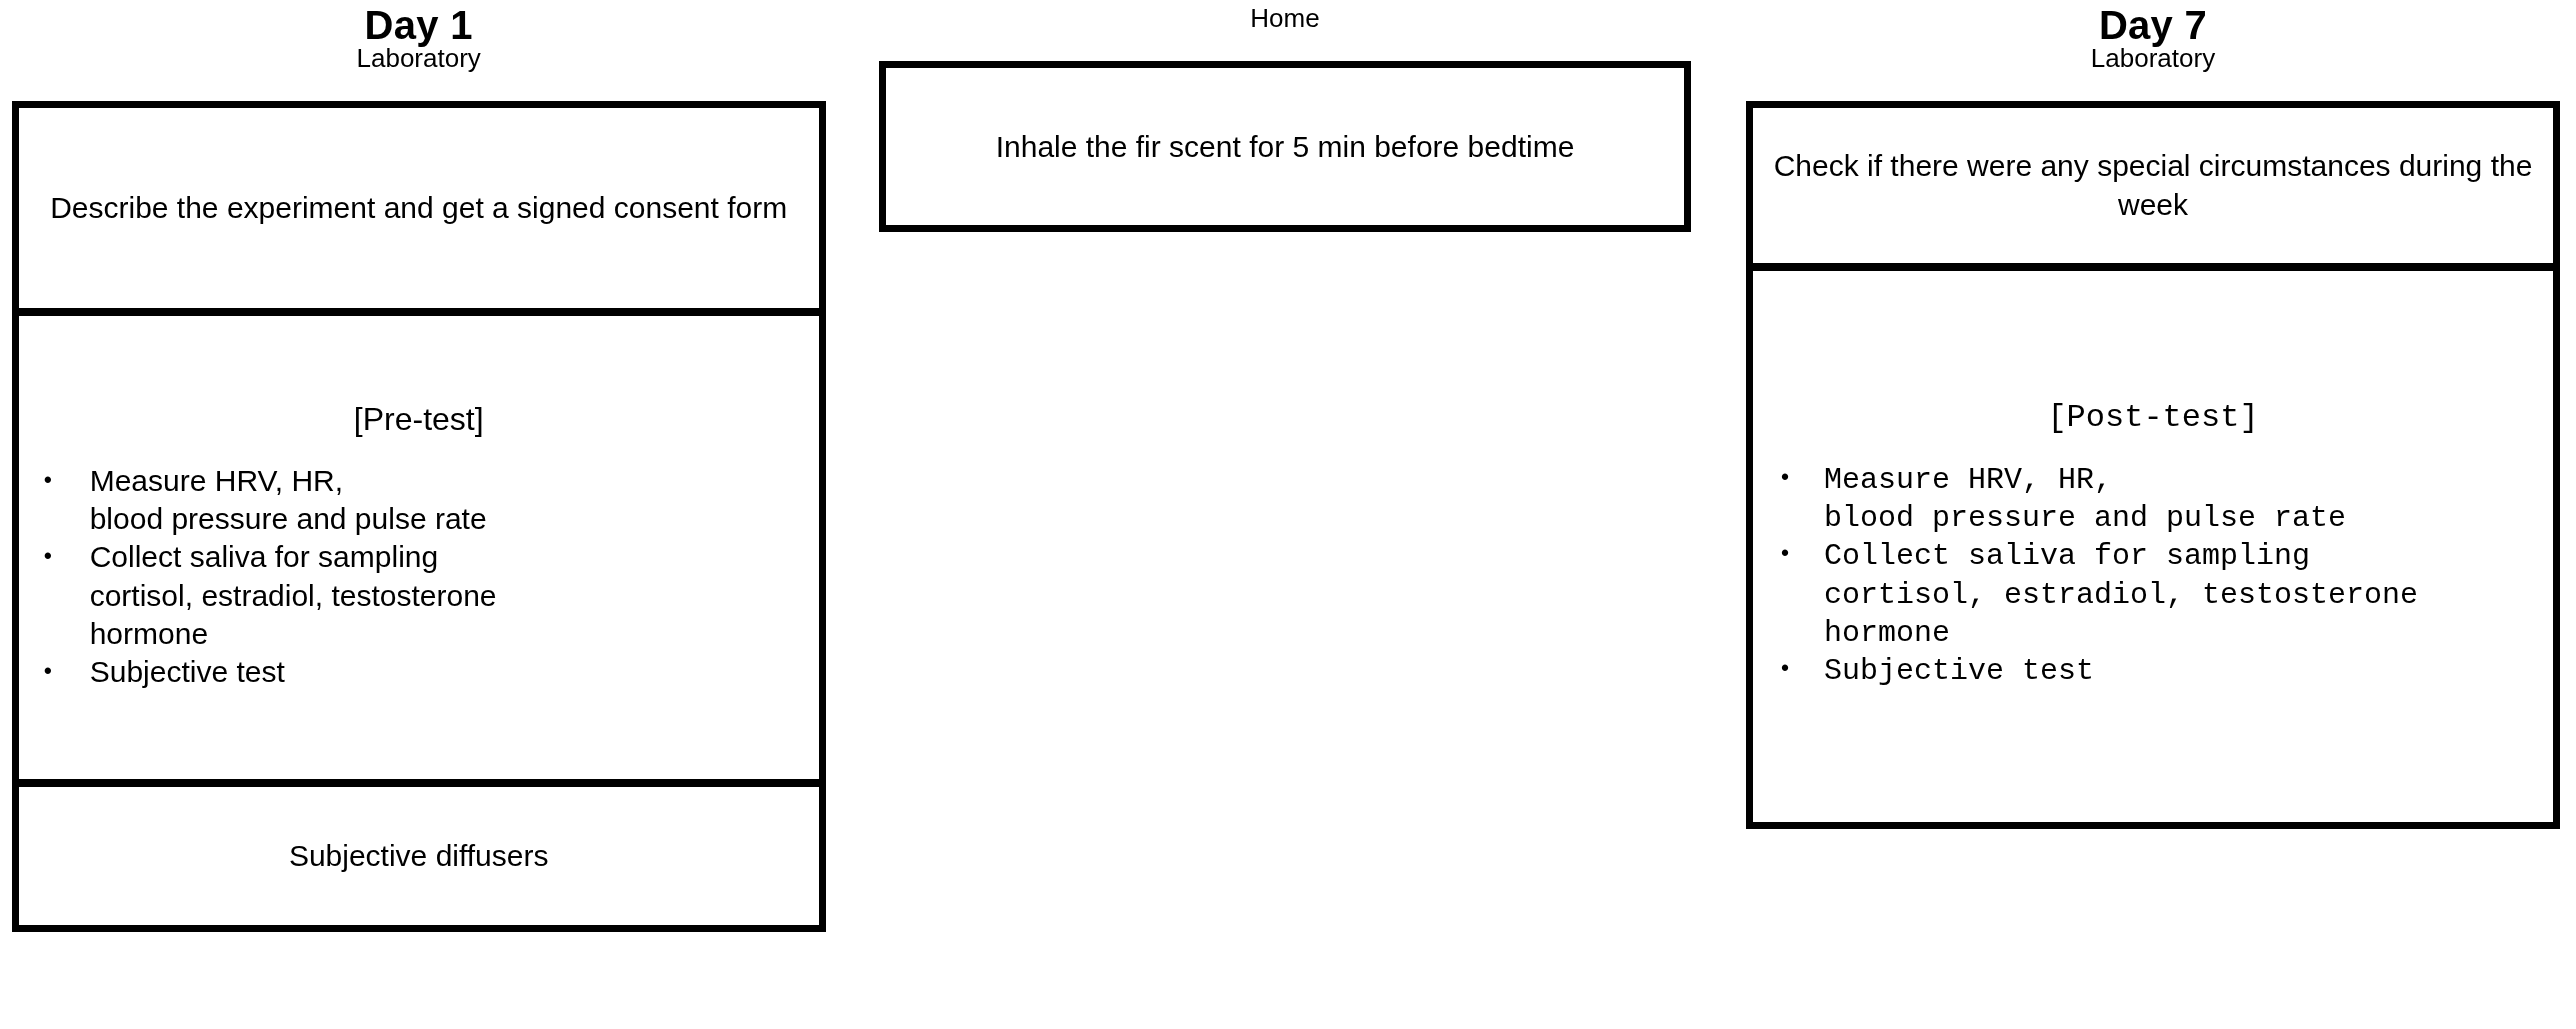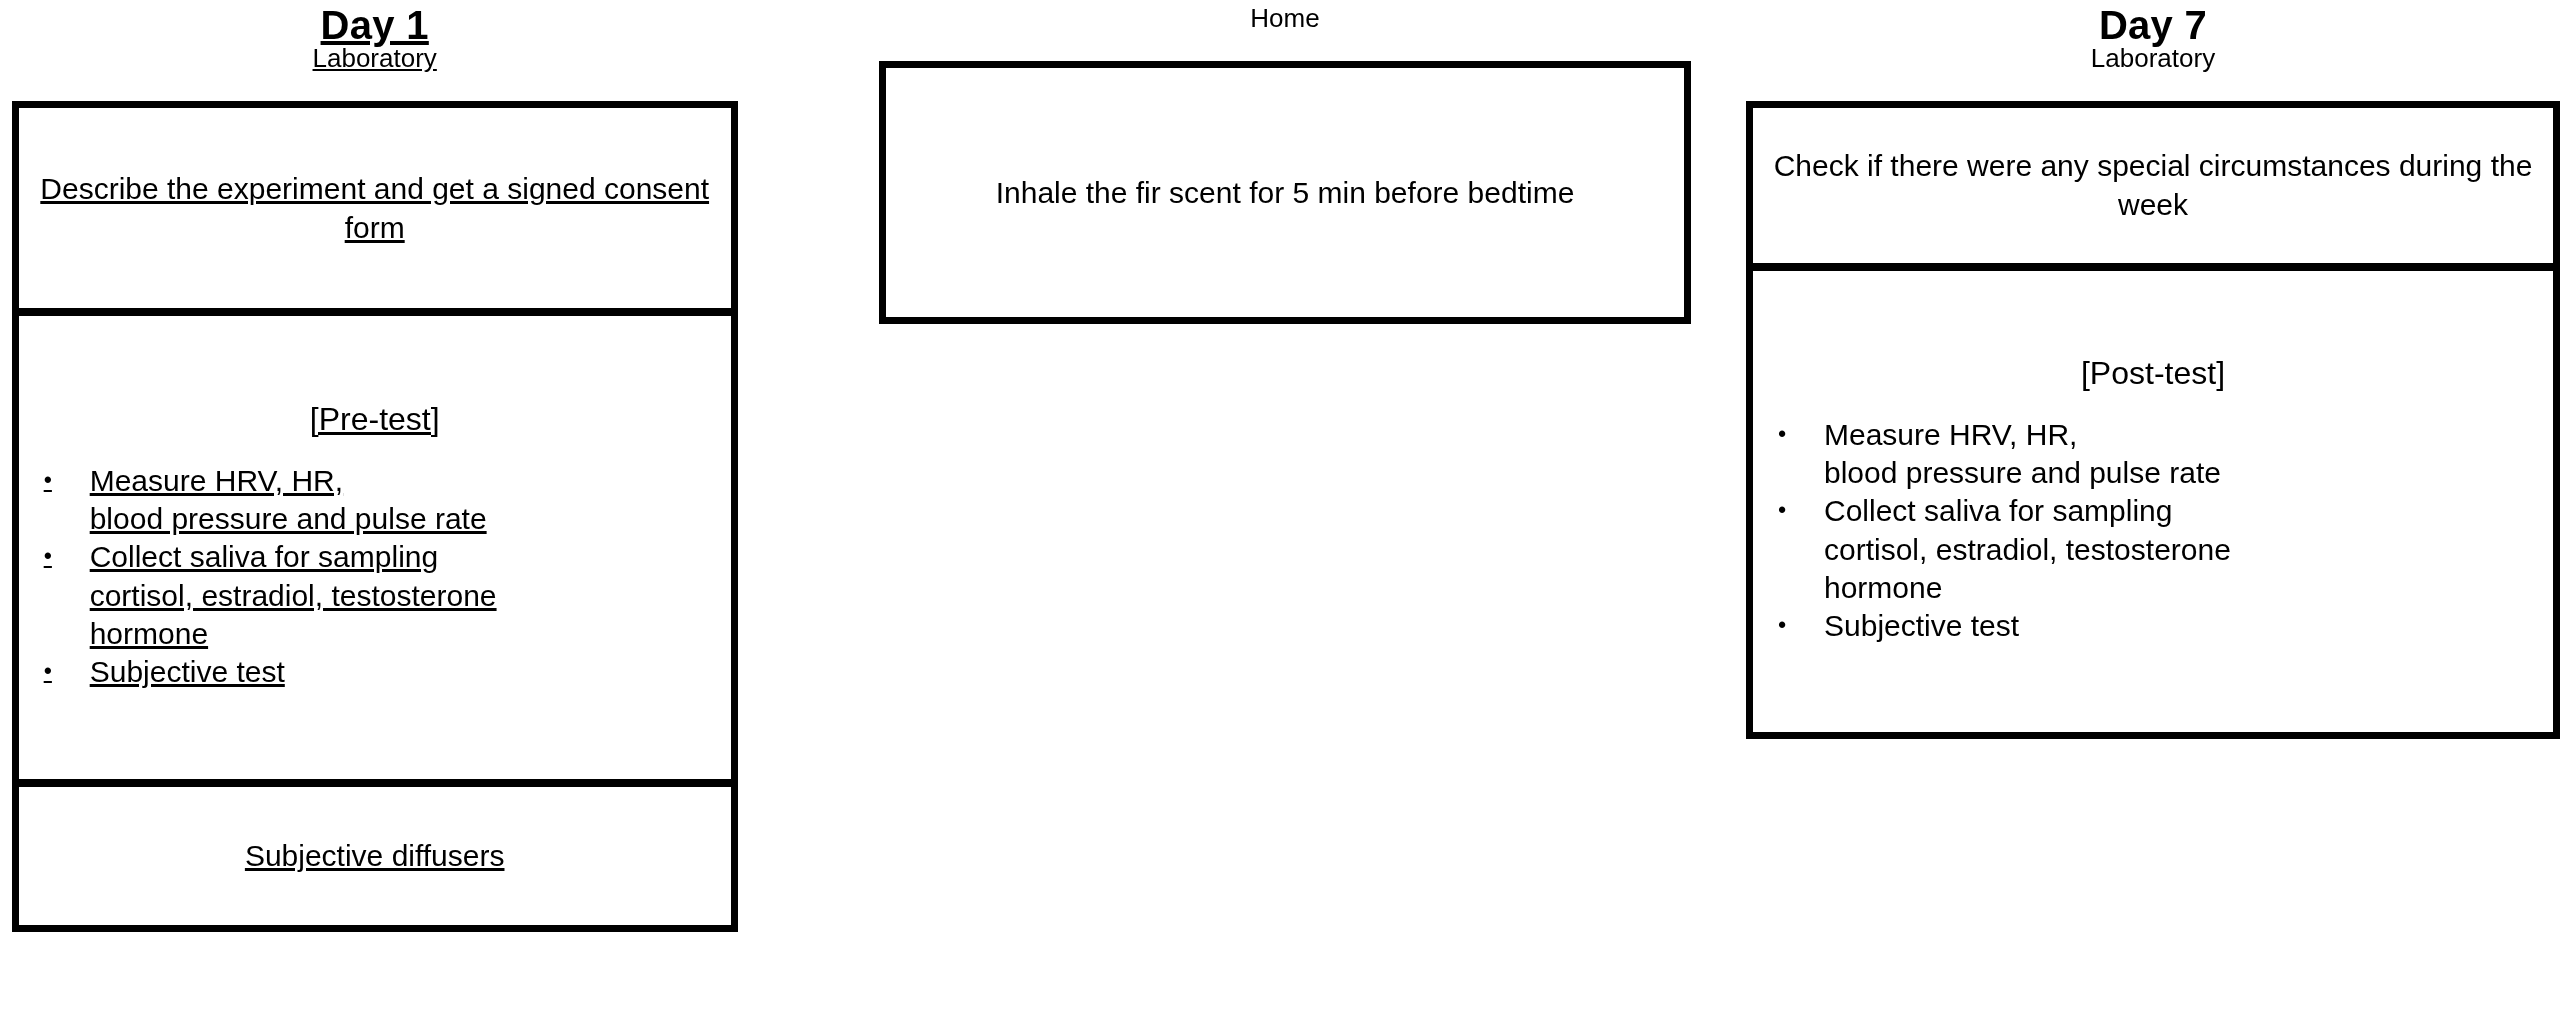--- a/index.html
+++ b/index.html
@@ -19,21 +19,21 @@
   .flow-root {
     position: absolute;
     inset: 0;
   }
 
   
   .column {
     position: absolute;
     top: 0;
   }
-  .column-day1 { left: 11.7px;   width: 726px; text-decoration: underline; }
+  .column-day1 { left: 11.7px;   width: 814px; }
   .column-day2 { left: 879px; width: 812px; }
   .column-day7 { left: 1746px; width: 814px; }
 
   
   .col-head {
     text-align: center;
     padding-top: 4.7px;
   }
   .day-title {
     font-size: 40px;
@@ -64,23 +64,23 @@
     justify-content: center;
   }
   .box + .box {
     border-top: 8.2px solid #000000;
   }
 
   
   .box-h1   { height: 200px; }   
   .box-h2   { height: 471px; }   
   .box-h3   { height: 146px; }   
-  .box-mid  { height: 249px; }   
+  .box-mid  { height: 157px; }   
   .box-h1b  { height: 155px; }   
-  .box-h2b  { height: 469px; }   
+  .box-h2b  { height: 559px; font-family: Liberation Mono, monospace; }   
 
   .box-center-text {
     text-align: center;
     font-size: 30px;
     line-height: 1.30;
     padding: 0 16.3px;
   }
 
   
   .test-block {

